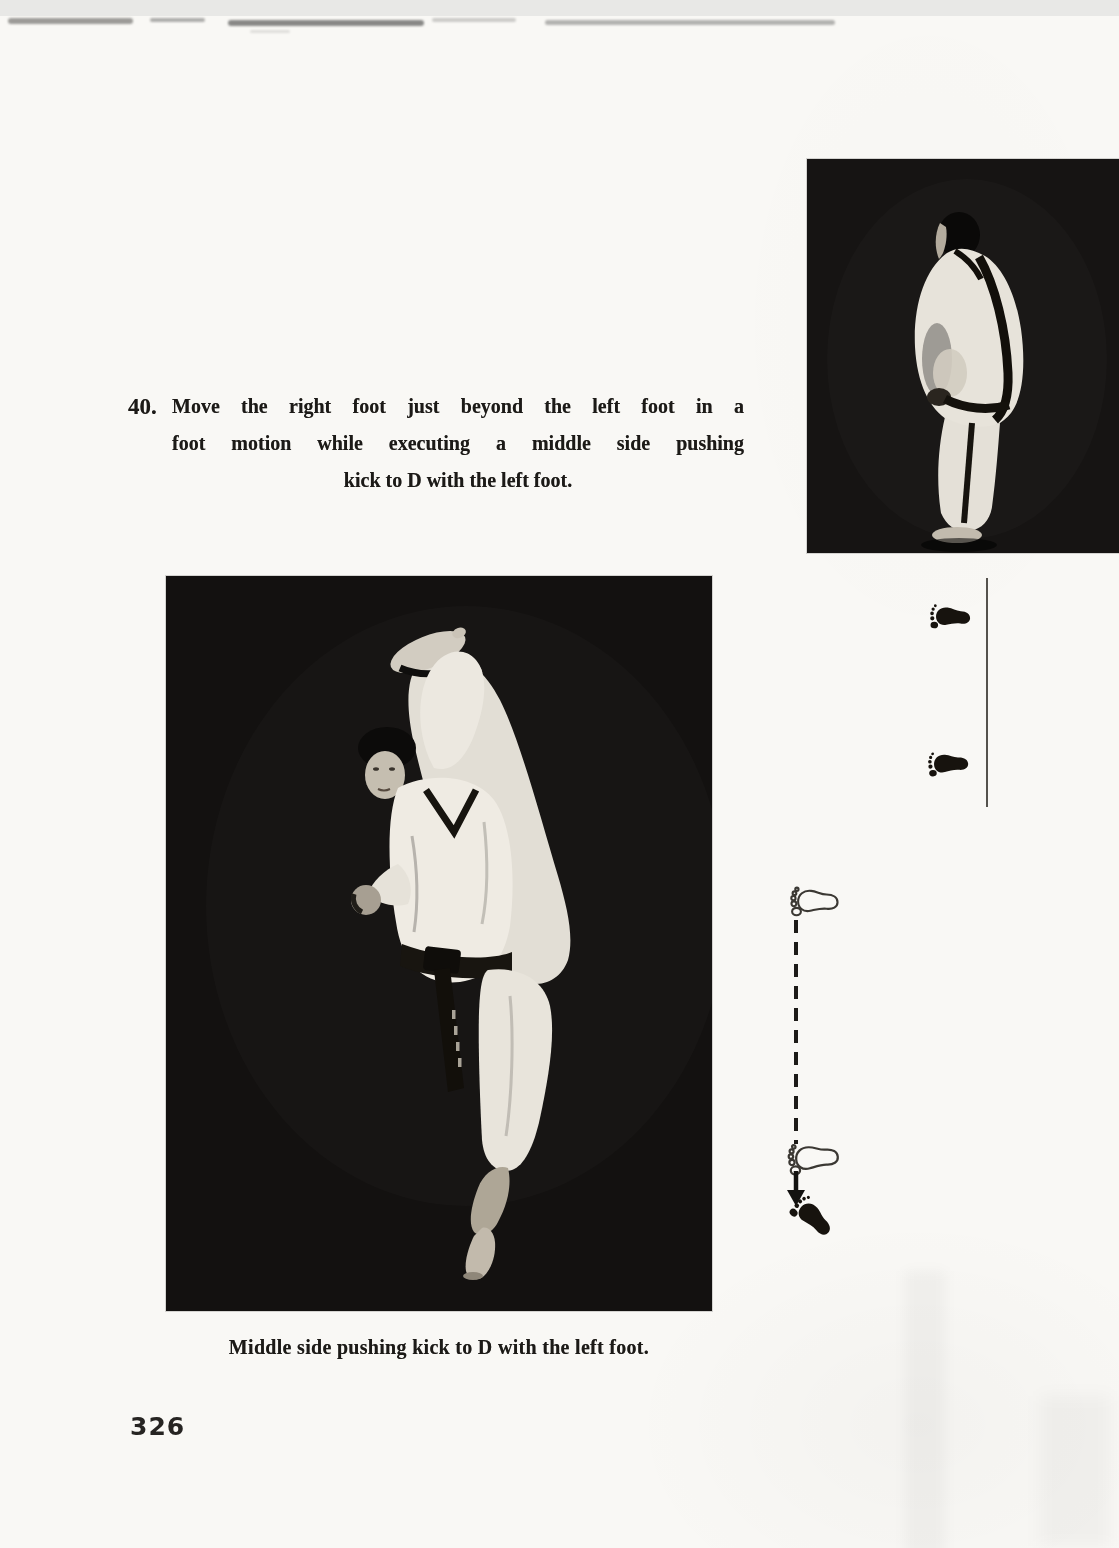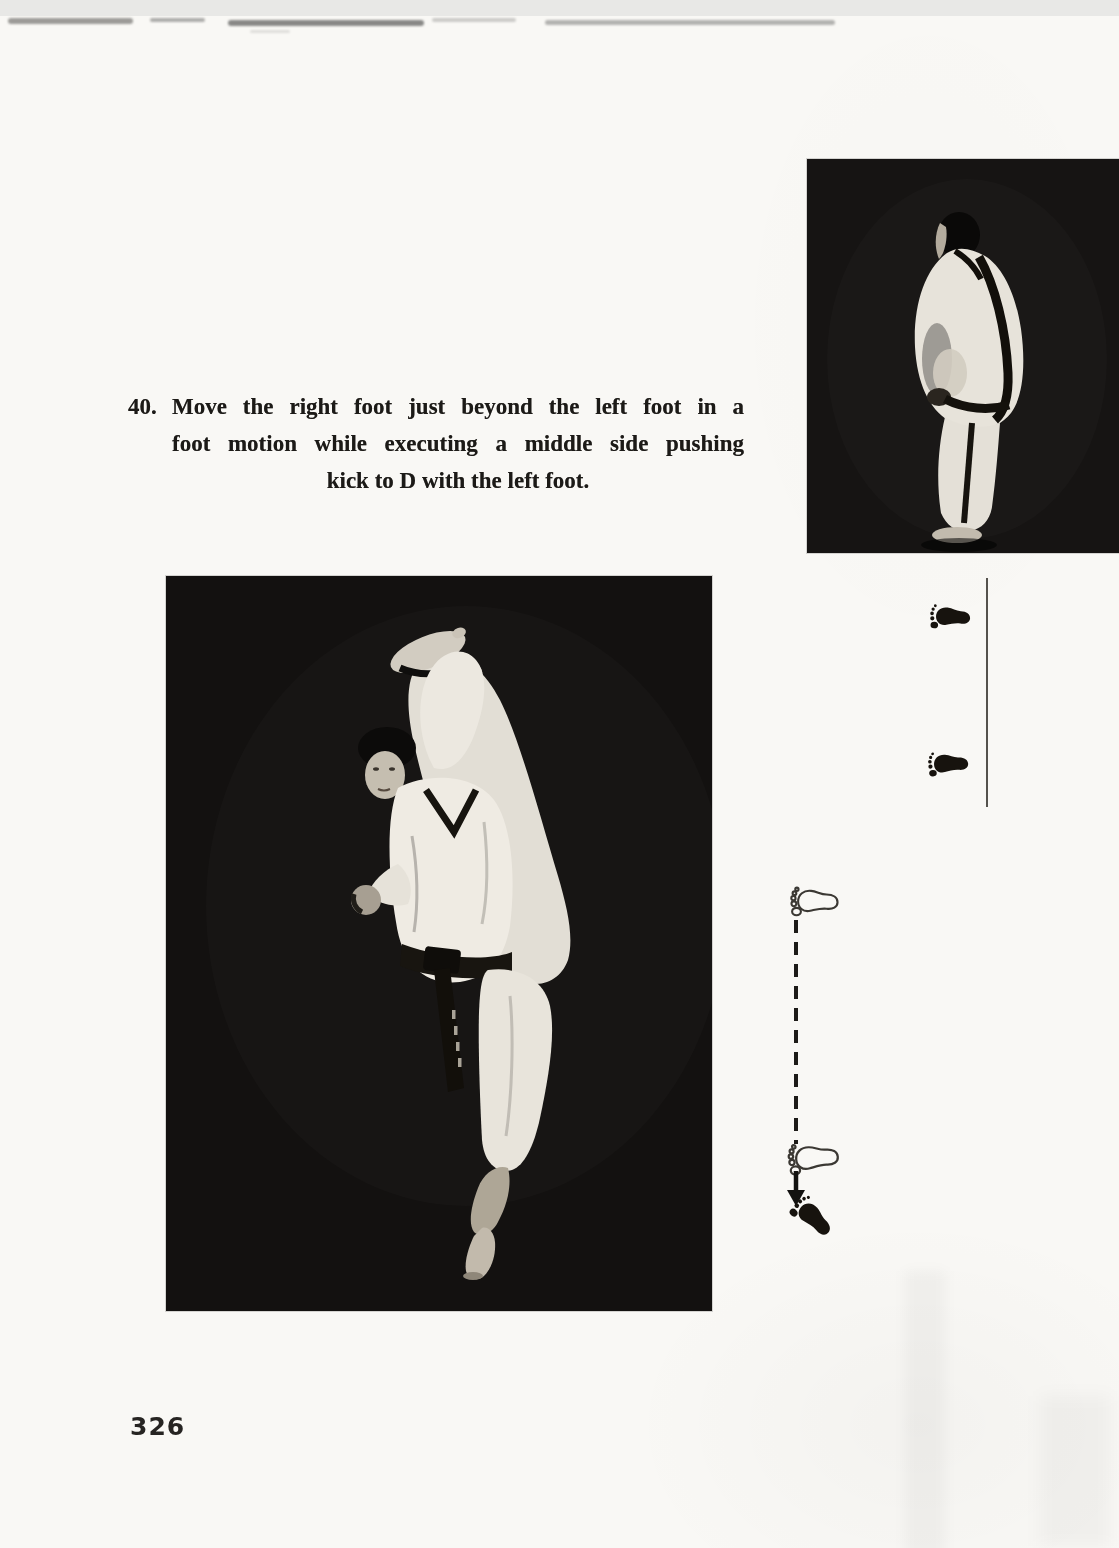--- a/index.html
+++ b/index.html
@@ -12,21 +12,21 @@
     overflow:hidden;
     font-family:"Liberation Serif", serif;
     color:#1c1a17;
   }
   
   .smudge{position:absolute;border-radius:3px;pointer-events:none;}
   .band{position:absolute;pointer-events:none;}
   
   .step{position:absolute;left:128px;top:372px;width:620px;display:flex;}
   .step-num{flex:none;width:44px;font-weight:bold;font-size:23px;line-height:37px;}
-  .step-text{width:572px;font-weight:bold;font-size:23px;line-height:37px;
+  .step-text{width:572px;font-weight:bold;font-size:20px;line-height:37px;
              text-shadow:0 0 0.5px rgba(28,26,23,0.55);}
   .step-num{text-shadow:0 0 0.5px rgba(28,26,23,0.55);}
   .jline{text-align:justify;text-align-last:justify;white-space:normal;}
   .lline{text-align:center;}
   
   .photo{position:absolute;background:#131110;}
   .photo svg{display:block;width:100%;height:100%;}
   .inset-photo{left:807px;top:143px;width:312px;height:394px;box-shadow:0 0 0 1px rgba(0,0,0,0.15);}
   .main-photo{left:166px;top:560px;width:546px;height:735px;box-shadow:0 0 0 1px rgba(0,0,0,0.15);}
   
@@ -134,20 +134,23 @@
         <rect x="292" y="482" width="3.5" height="9"></rect>
       </g>
       <path d="M322,394 C354,390 378,404 384,430 C390,460 382,504 374,542 C368,570 358,590 346,594 C330,598 318,586 316,564 C314,526 312,470 313,436 C314,412 316,398 322,394 Z" fill="#e8e4db"></path>
       <path d="M344,420 C348,460 346,520 340,560" stroke="#0f0d0b" stroke-width="3" opacity="0.18" fill="none"></path>
       <path d="M342,592 C346,608 342,628 332,646 C326,658 314,662 308,656 C302,648 305,630 312,612 C318,596 332,588 342,592 Z" fill="#aea696"></path>
       <path d="M316,652 C322,650 328,656 329,666 C330,678 326,692 318,700 C311,706 302,703 300,695 C298,684 304,668 308,660 Z" fill="#c2baac"></path>
       <ellipse cx="307" cy="700" rx="10" ry="4" fill="#8f8779"></ellipse>
     </svg>
   </div>
 
+  <div class="caption-wrap">
+    <span class="caption">Middle side pushing kick to D with the left foot.</span>
+  </div>
 
   <div class="wall-line"></div>
   <svg class="fp" style="left:936px;top:578px;width:31px;height:45px;transform:rotate(-88deg);" viewBox="0 0 44 64">
     <use href="#fp-shape" fill="#17130e"></use>
   </svg>
   <svg class="fp" style="left:934px;top:725px;width:31px;height:45px;transform:rotate(-92deg);" viewBox="0 0 44 64">
     <use href="#fp-shape" fill="#17130e"></use>
   </svg>
 
   <svg class="fp" style="left:798px;top:859px;width:36px;height:52px;transform:rotate(-90deg);" viewBox="0 0 44 64">

